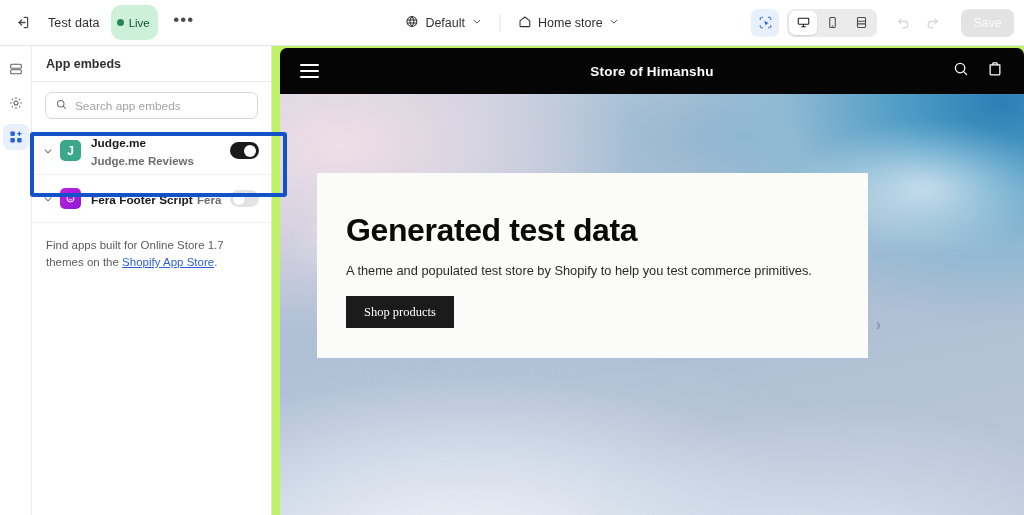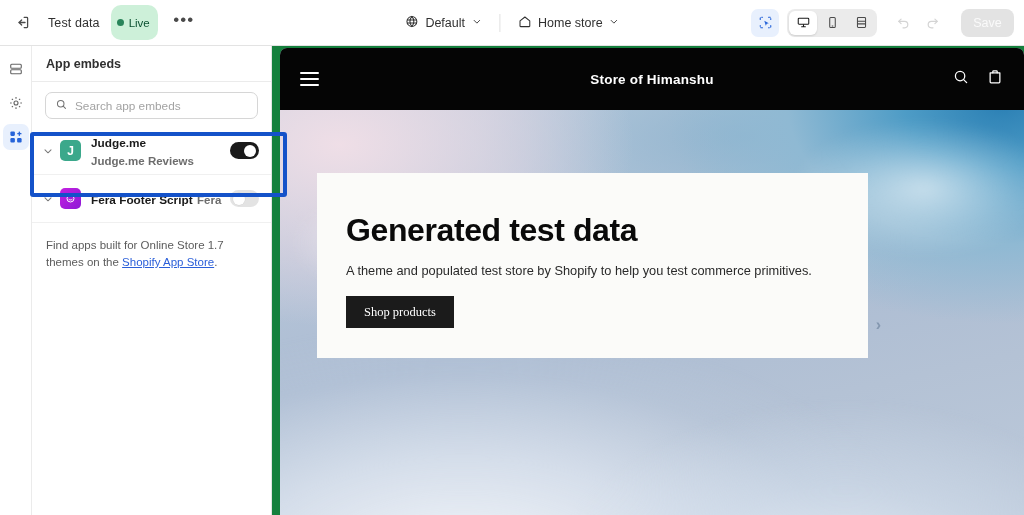--- a/index.html
+++ b/index.html
@@ -2,21 +2,21 @@
 <html><head>
 <meta charset="utf-8">
 <style>
   * { box-sizing: border-box; margin: 0; padding: 0; }
   html, body {
     width: 1024px; height: 515px;
     background: #f1f1f1;
     font-family: "Liberation Sans", sans-serif;
     overflow: hidden;
   }
-  .app { position: relative; width: 1024px; height: 515px; background: #15803d; }
+  .app { position: relative; width: 1024px; height: 515px; background: #bef264; }
 
   
   .topbar {
     position: absolute; top: 0; left: 0; width: 1024px; height: 46px;
     background: #fff; border-bottom: 1px solid #e3e3e3;
     display: flex; align-items: center;
   }
   .tb-left { display: flex; align-items: center; gap: 0; padding-left: 8px; }
   .icon-btn {
     width: 28px; height: 28px; border-radius: 7px;
@@ -148,21 +148,21 @@
     position: absolute; left: 30px; top: 132px; width: 257px; height: 65px;
     border: 4px solid #1452c9; border-radius: 3px; pointer-events: none; z-index: 30;
   }
 
   
   .preview {
     position: absolute; left: 280px; top: 48px; width: 744px; height: 467px;
     border-radius: 7px 7px 0 0; overflow: hidden; background: #b9c6d8;
   }
   .store-head {
-    position: relative; z-index: 3; height: 62px; background: #050505;
+    position: relative; z-index: 3; height: 46px; background: #050505;
     display: flex; align-items: center; padding: 3px 20px; color: #fff; gap: 7px;
   }
   .burger { display: flex; flex-direction: column; gap: 4px; cursor: pointer; width: 19px; }
   .burger span { display: block; height: 2px; background: #fff; border-radius: 1px; }
   .store-title {
     position: absolute; left: 50%; transform: translateX(-50%);
     font-size: 13.5px; font-weight: bold; letter-spacing: .2px; color: #fff;
   }
   .store-actions { margin-left: auto; display: flex; align-items: center; gap: 16px; }
 

